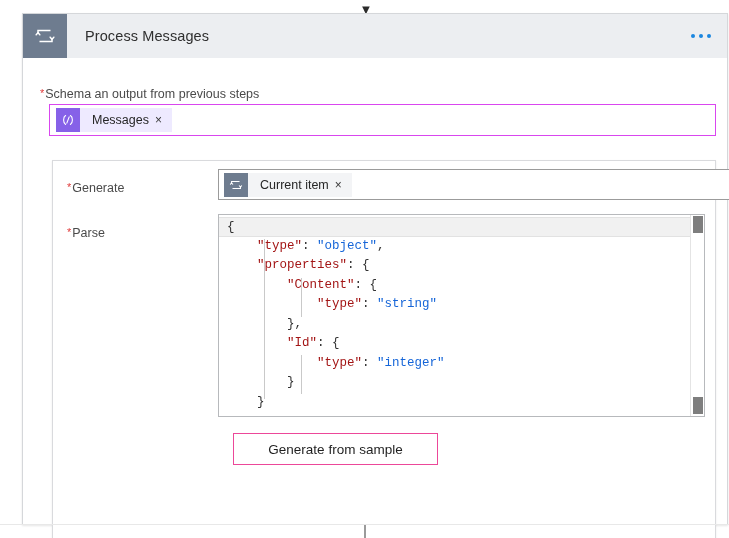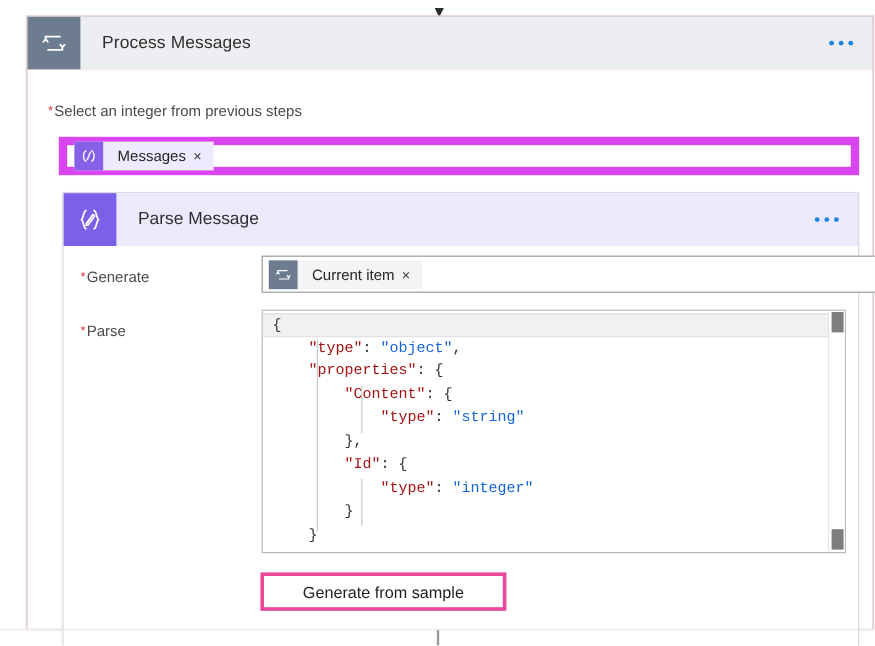--- a/index.html
+++ b/index.html
@@ -110,24 +110,24 @@
   
   .select-output-label {
     position: absolute;
     left: 17px;
     top: 26px;
     white-space: nowrap;
   }
   .select-output-box {
     position: absolute;
     left: 26px;
-    top: 56px;
+    top: 46px;
     width: 667px;
     height: 32px;
-    border: 7px solid #d946ef;
+    border: 1px solid #d946ef;
     background: #ffffff;
     display: flex;
     align-items: center;
     padding-left: 6px;
   }
 
   
   .token {
     display: inline-flex;
     align-items: center;
@@ -276,26 +276,26 @@
     left: 2px;
     width: 10px;
     background: #7e7e7e;
   }
   .sb-thumb.top { top: 1px; height: 17px; }
   .sb-thumb.bot { bottom: 2px; height: 17px; }
 
   
   .gen-btn {
     position: absolute;
-    left: 164px;
+    left: 180px;
     top: 272px;
     width: 205px;
     height: 32px;
     background: #ffffff;
-    border: 3px solid #ec4899;
+    border: 1px solid #ec4899;
     font-family: "Liberation Sans", sans-serif;
     font-size: 13.5px;
     color: #1f1f1f;
     cursor: pointer;
   }
 
   
   .bottom-line {
     position: absolute;
     left: 364px;
@@ -335,55 +335,39 @@
       <div class="ellipsis">
         <i></i>
         <i></i>
         <i></i>
       </div>
     </div>
 
     <div class="outer-body">
 
       <div class="select-output-label">
-        <span class="req-star">*</span><span class="field-label">Select an integer from previous steps</span>
+        <span class="req-star">*</span><span class="field-label">Schema an output from previous steps</span>
       </div>
 
       <div class="select-output-box">
         <span class="token purple">
           <span class="tok-icon">
             <svg width="14" height="14" viewBox="0 0 14 14" fill="none" stroke="#ffffff" stroke-width="1.1">
               <path d="M4.6 2.6 C3.2 3.4 2.6 5.0 2.6 7 C2.6 9.0 3.2 10.6 4.6 11.4" stroke-linecap="round"></path>
               <path d="M9.4 2.6 C10.8 3.4 11.4 5.0 11.4 7 C11.4 9.0 10.8 10.6 9.4 11.4" stroke-linecap="round"></path>
               <path d="M8.2 3.9 L5.8 10.1" stroke-linecap="round"></path>
             </svg>
           </span>
           <span class="tok-label">Messages</span>
           <span class="tok-x">×</span>
         </span>
       </div>
 
       <div class="inner-card">
 
-        <div class="inner-header">
-          <div class="inner-icon-box">
-            <svg width="24" height="24" viewBox="0 0 24 24" fill="none" stroke="#ffffff" stroke-width="1.4">
-              <path d="M8.6 4.4 C6.4 5.0 6.9 10.3 5.0 12 C6.9 13.7 6.4 19.0 8.6 19.6" stroke-linecap="round"></path>
-              <path d="M15.4 4.4 C17.6 5.0 17.1 10.3 19.0 12 C17.1 13.7 17.6 19.0 15.4 19.6" stroke-linecap="round"></path>
-              <path d="M14.6 7.8 L9.1 15.2" stroke-linecap="round"></path>
-              <path d="M14.6 7.8 L15.9 9.1 L10.4 16.5 L8.7 16.8 L9.1 15.2 Z" stroke-linejoin="round"></path>
-            </svg>
-          </div>
-          <div class="inner-title">Parse Message</div>
-          <div class="ellipsis">
-            <i></i>
-            <i></i>
-            <i></i>
-          </div>
-        </div>
 
         <div class="inner-body">
 
           <div class="content-label">
             <span class="req-star">*</span><span class="field-label">Generate</span>
           </div>
 
           <div class="content-box">
             <span class="token gray">
               <span class="tok-icon">

